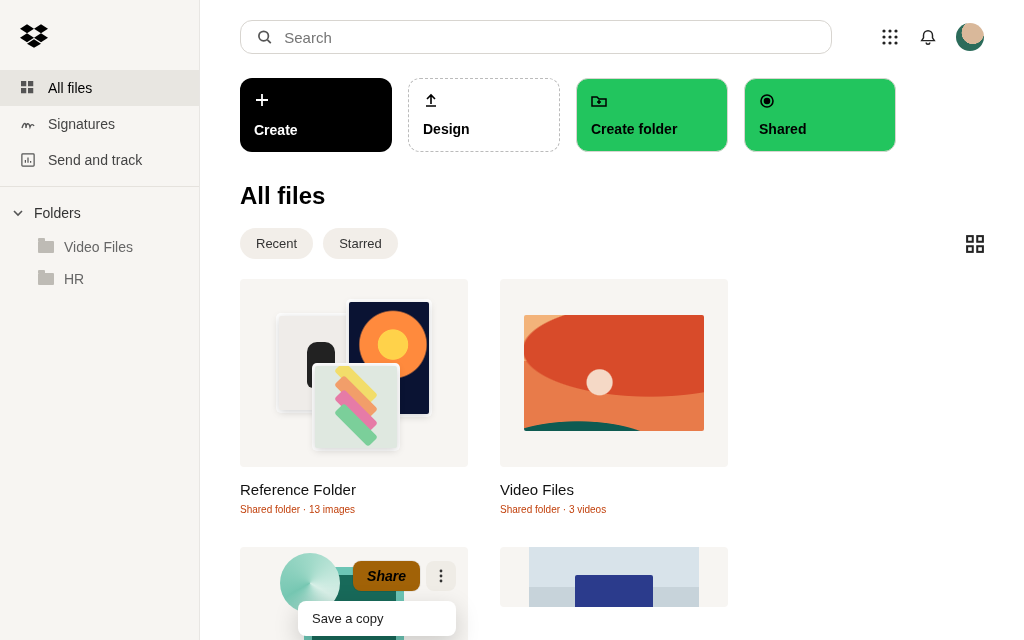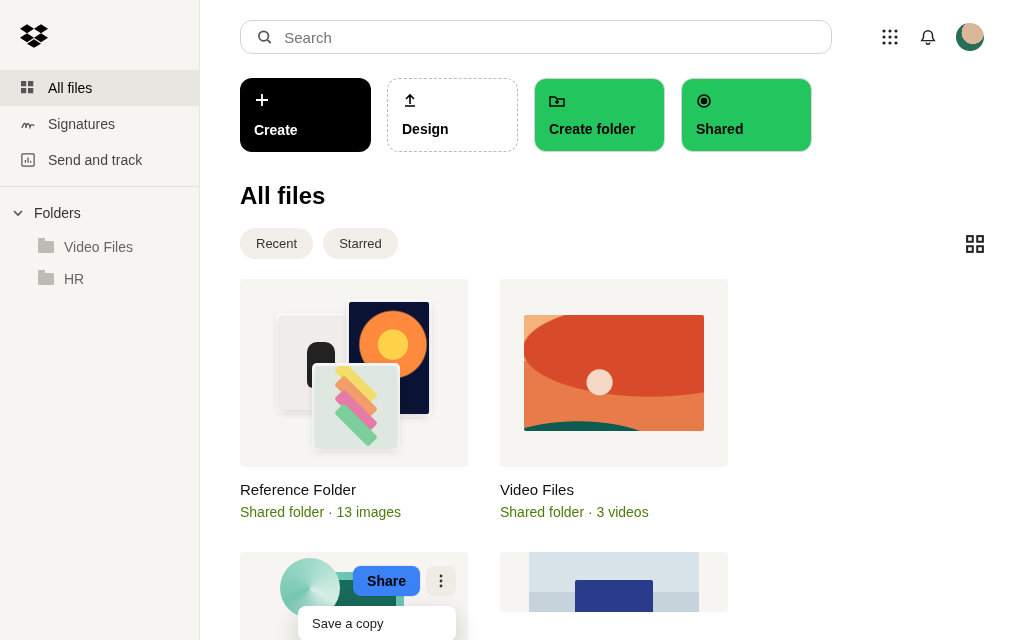--- a/index.html
+++ b/index.html
@@ -24,38 +24,38 @@
     .main { flex: 1; padding: 20px 40px 0 40px; overflow: hidden; position: relative; }
     .topbar { display: flex; align-items: center; gap: 20px; margin-bottom: 24px; }
     .search { flex: 1; height: 34px; border: 1px solid #d8d5d0; border-radius: 12px; display: flex; align-items: center; padding: 0 16px; gap: 12px; color: #888; background:#fff; max-width: 592px;}
     .search input { border: none; outline: none; font-size: 15px; width: 100%; color:#666; background:transparent; }
     .top-icons { display:flex; align-items:center; gap:18px; margin-left:auto; }
     .top-icon { width:20px; height:20px; display:flex; align-items:center; justify-content:center; color:#222; cursor:pointer;}
     .avatar { width: 28px; height: 28px; border-radius: 50%; background: radial-gradient(circle at 60% 35%, #d9b89a 0 45%, #2b6b5a 46% 100%); }
 
     
     .actions { display:flex; gap:16px; margin-bottom: 30px; }
-    .action-card { width:131px; height:74px; border-radius:12px; padding:14px; display:flex; flex-direction:column; justify-content:space-between; cursor:pointer; font-size:14px; font-weight:600; }
+    .action-card { width:152px; height:74px; border-radius:12px; padding:14px; display:flex; flex-direction:column; justify-content:space-between; cursor:pointer; font-size:14px; font-weight:600; }
     .action-card.primary { background:#000; color:#fff; }
     .action-card.dashed { border:1.5px dashed #bbb; background:#fff; color:#000; }
     .action-card.outline { border:1px solid #d8d5d0; background:#22c55e; color:#000; }
     .action-icon { width:16px; height:16px; }
 
     
     h2.section-title { font-size:24px; font-weight:600; margin-bottom:18px; }
     .chips-row { display:flex; align-items:center; margin-bottom:20px; }
     .chip { background:#f2eee9; border-radius:18px; padding:8px 16px; font-size:13px; color:#333; margin-right:10px; cursor:pointer; }
     .grid-toggle { margin-left:auto; width:18px; height:18px; color:#222; cursor:pointer; }
 
     
     .grid { display:flex; gap:32px; flex-wrap:wrap; }
     .card { width:228px; }
     .thumb { width:228px; height:188px; background:#f7f5f2; border-radius:4px; position:relative; display:flex; align-items:center; justify-content:center; overflow:visible; }
     .card-title { font-size:15px; color:#111; margin-top:14px; }
-    .card-sub { font-size:14px; color:#4d7c0f; margin-top:6px; }
+    .card-sub { font-size:10px; color:#c2410c; margin-top:6px; }
 
     
     .stack { position:relative; width:150px; height:150px; }
     .ph { position:absolute; border-radius:2px; box-shadow: 0 2px 8px rgba(0,0,0,.18), 0 0 0 3px #fff; }
     .ph1 { left:0; top:18px; width:82px; height:94px; background: #efece9; }
     .ph1::after{ content:""; position:absolute; left:28px; top:26px; width:28px; height:46px; background:#222; border-radius:10px 10px 6px 6px; }
     .ph2 { left:70px; top:4px; width:80px; height:112px; background: radial-gradient(circle at 55% 38%, #ffd24a 0 18%, #ff8a3d 19% 40%, #0a1333 42% 100%);} 
     .ph3 { left:36px; top:68px; width:82px; height:82px; background:#dfe8e0; overflow:hidden;} 
     .ph3 .layer { position:absolute; left:50%; width:48px; height:14px; transform: translateX(-50%) rotate(45deg); border-radius:3px; }
     .ph3 .l1{ top:10px; background:#f2dd6a;} .ph3 .l2{ top:24px; background:#f29e6a;} .ph3 .l3{ top:38px; background:#e67ba7;} .ph3 .l4{ top:52px; background:#7bcf9a;}
@@ -67,21 +67,21 @@
       linear-gradient(180deg, #f3b37a 0 40%, #e87b4a 40% 100%);
     }
 
     .doc-tile { position:absolute; left:64px; top:20px; width:100px; height:148px; background:#6cc5b5; border-radius:4px; overflow:hidden; }
     .doc-tile .inner { position:absolute; left:8px; top:8px; right:8px; bottom:8px; background:#186a5a; border-radius:2px; padding:24px 10px 10px; color:#fff; font-size:10px; line-height:1.3; }
     .swirl { position:absolute; left:40px; top:6px; width:60px; height:60px; border-radius:50%;
       background: conic-gradient(#9fd9c8, #d9f0e8, #76c7b2, #9fd9c8); filter: blur(.2px);}
     
     
     .share-group { position:absolute; top:14px; right:12px; display:flex; gap:6px; align-items:stretch; }
-    .share-btn { background:#3b82f6; border-radius:8px; padding:7px 14px; font-weight:700; font-size:14px; box-shadow:0 0 0 1px rgba(0,0,0,.06); cursor:pointer;}
+    .share-btn { background:#a16207; border-radius:8px; padding:7px 14px; font-weight:700; font-size:14px; box-shadow:0 0 0 1px rgba(0,0,0,.06); cursor:pointer;font-style:italic;}
     .more-btn { width:30px; background:#efece6; border-radius:8px; display:flex; align-items:center; justify-content:center; cursor:pointer;}
     .menu { position:absolute; top:54px; right:12px; width:158px; background:#fff; border-radius:8px; box-shadow:0 8px 24px rgba(0,0,0,.18); overflow:hidden; z-index:5;}
     .menu-item { padding:10px 14px; font-size:13px; color:#222; cursor:pointer;}
 
     
     .row2 .thumb { height: 60px; overflow:hidden; }
     .row2 .img-a { width:170px; height:100px; background:linear-gradient(180deg,#d8e3ea 0 50%, #c7d3da 50% 100%); position:relative; margin-top:20px;}
     .row2 .img-a::after{content:""; position:absolute; left:46px; bottom:6px; width:78px; height:56px; background:#2b3b8c; border-radius:2px;}
   </style>
 </head>

